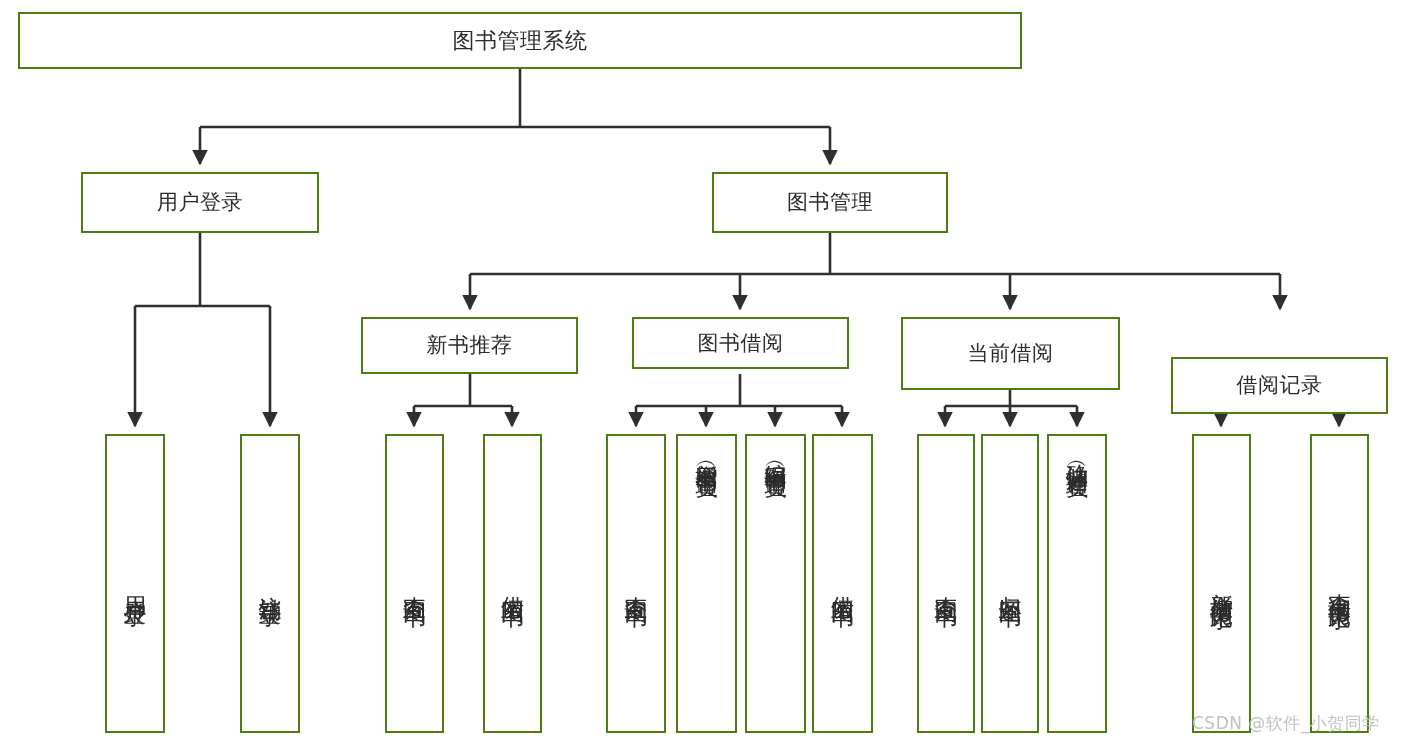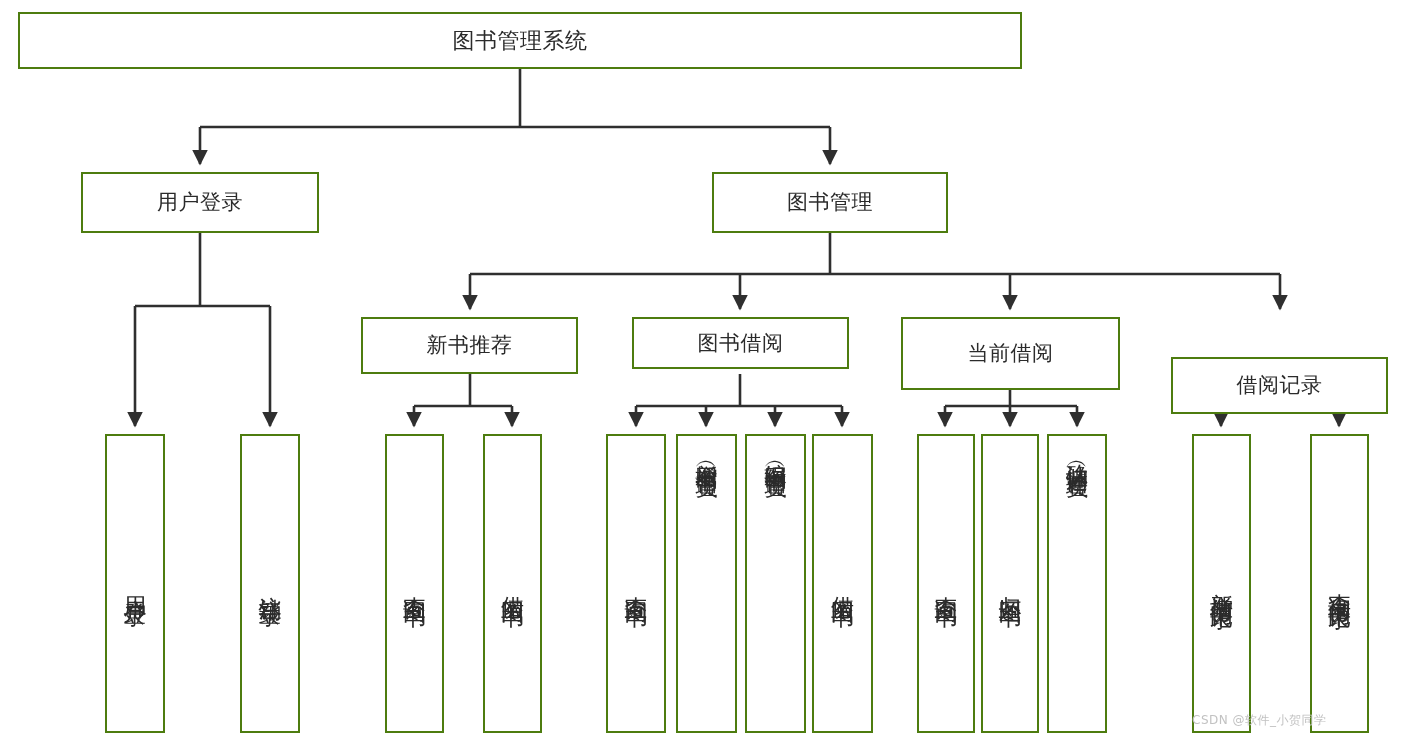--- a/index.html
+++ b/index.html
@@ -67,21 +67,21 @@
     letter-spacing: 2px;
   }
   .node.v.centered {
     align-items: center;
     padding-top: 0;
   }
   .watermark {
     position: absolute;
     left: 1192px;
     top: 712px;
-    font-size: 12px;
+    font-size: 17px;
     color: #c2c2c2;
     white-space: nowrap;
     z-index: 3;
     letter-spacing: 0.5px;
   }
 </style>
 </head>
 <body>
 
 <div id="canvas">

